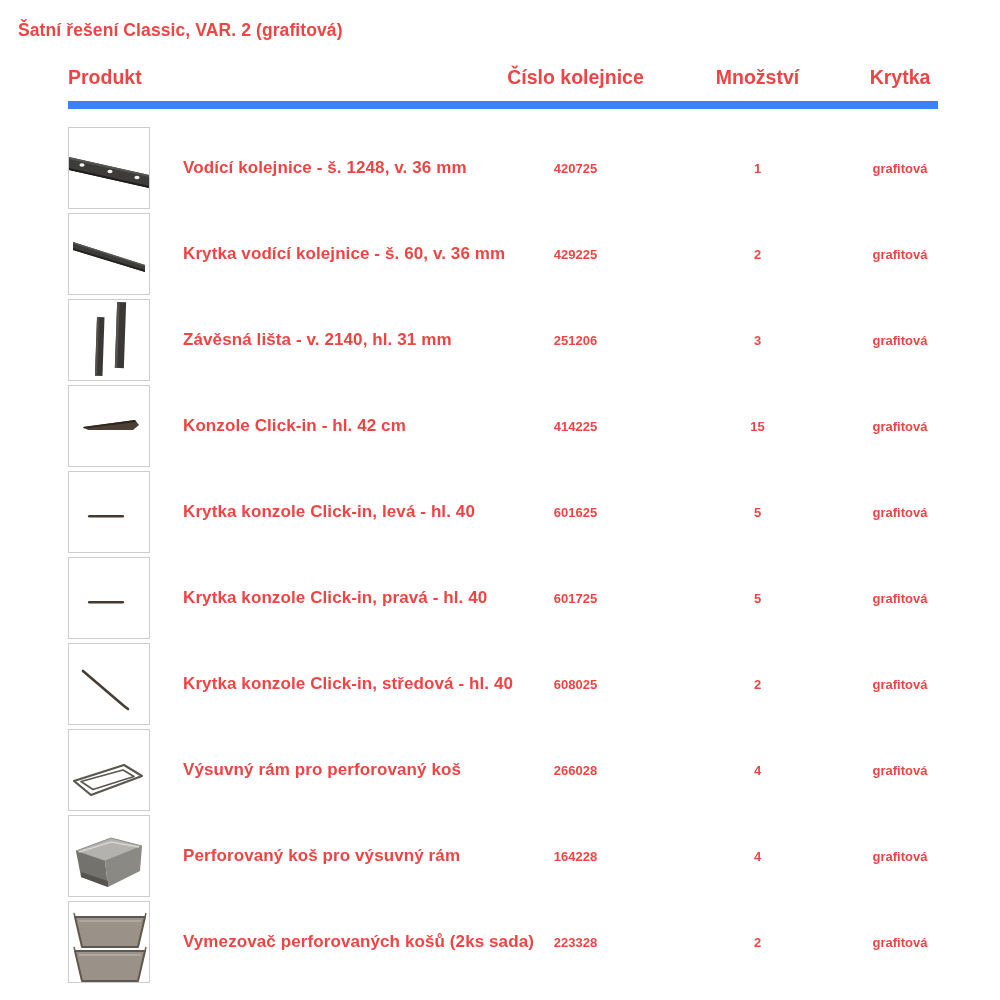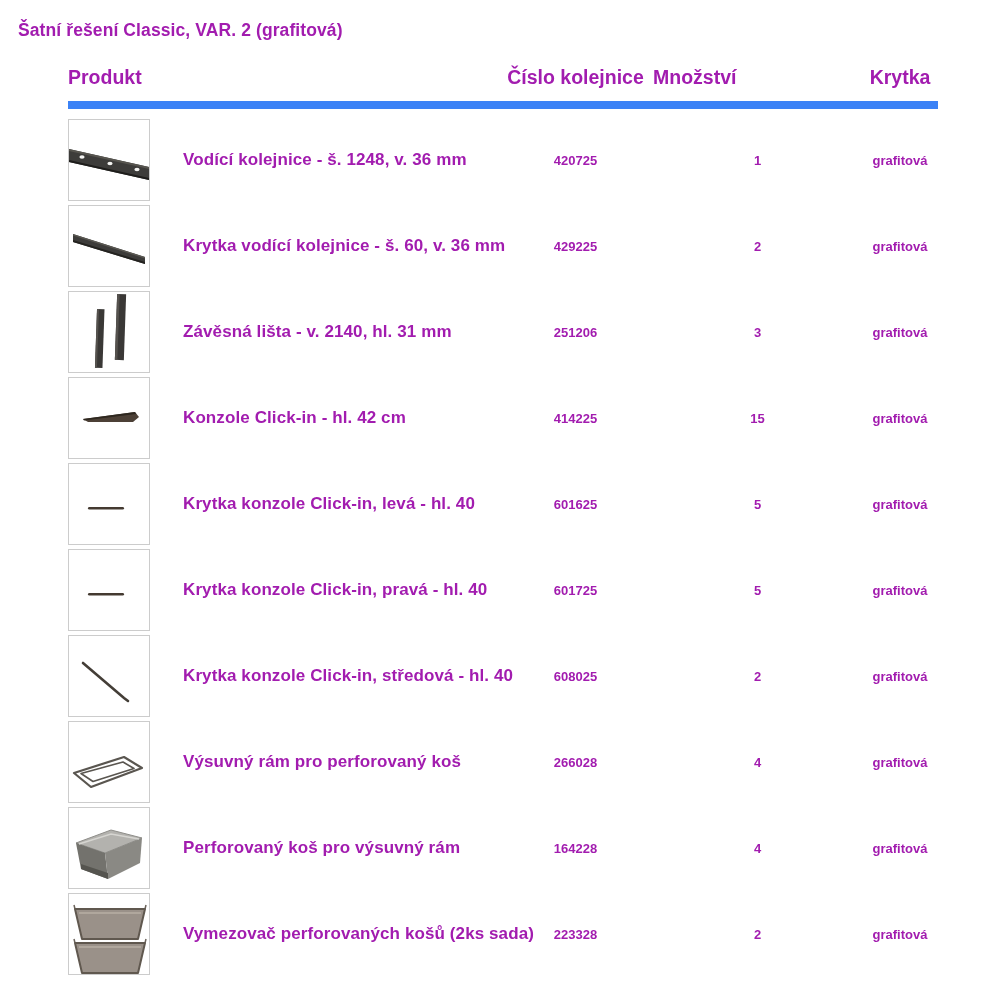--- a/index.html
+++ b/index.html
@@ -1,35 +1,35 @@
 <!DOCTYPE html>
 <html><head>
 <meta charset="utf-8">
 <style>
   html,body{margin:0;padding:0;background:#fff;}
   .canvas{
     position:relative;width:1000px;height:1000px;background:#ffffff;overflow:hidden;
-    font-family:"Liberation Sans",sans-serif;color:#a21caf;font-weight:700;
+    font-family:"Liberation Sans",sans-serif;color:#ef4444;font-weight:700;
   }
   .page-title{
     position:absolute;left:18px;top:20px;font-size:17.5px;letter-spacing:.1px;
   }
   .product-table{
     position:absolute;left:68px;top:62px;width:870px;
   }
   .thead{
     display:grid;grid-template-columns:115px 315px 155px 209px 76px;
     align-items:end;padding:4px 0 12px 0;border-bottom:8px solid #3b82f6;
     font-size:19.5px;
   }
   .th-produkt{grid-column:1 / 3;text-align:left;}
   .th-cislo{grid-column:3;text-align:center;white-space:nowrap;}
-  .th-mnozstvi{grid-column:4;text-align:left;}
+  .th-mnozstvi{grid-column:4;text-align:center;}
   .th-barva{grid-column:5;text-align:center;}
-  .tbody{padding-top:8px;}
+  .tbody{padding-top:16px;}
   .row{
     display:grid;grid-template-columns:115px 315px 155px 209px 76px;
     height:86px;align-items:center;
   }
   .thumb{
     width:80px;height:80px;border:1px solid #cccccc;background:#fff;
     display:flex;align-items:center;justify-content:center;
   }
   .thumb svg{width:80px;height:80px;display:block;}
   .c-name{font-size:17px;white-space:nowrap;letter-spacing:.1px;}

